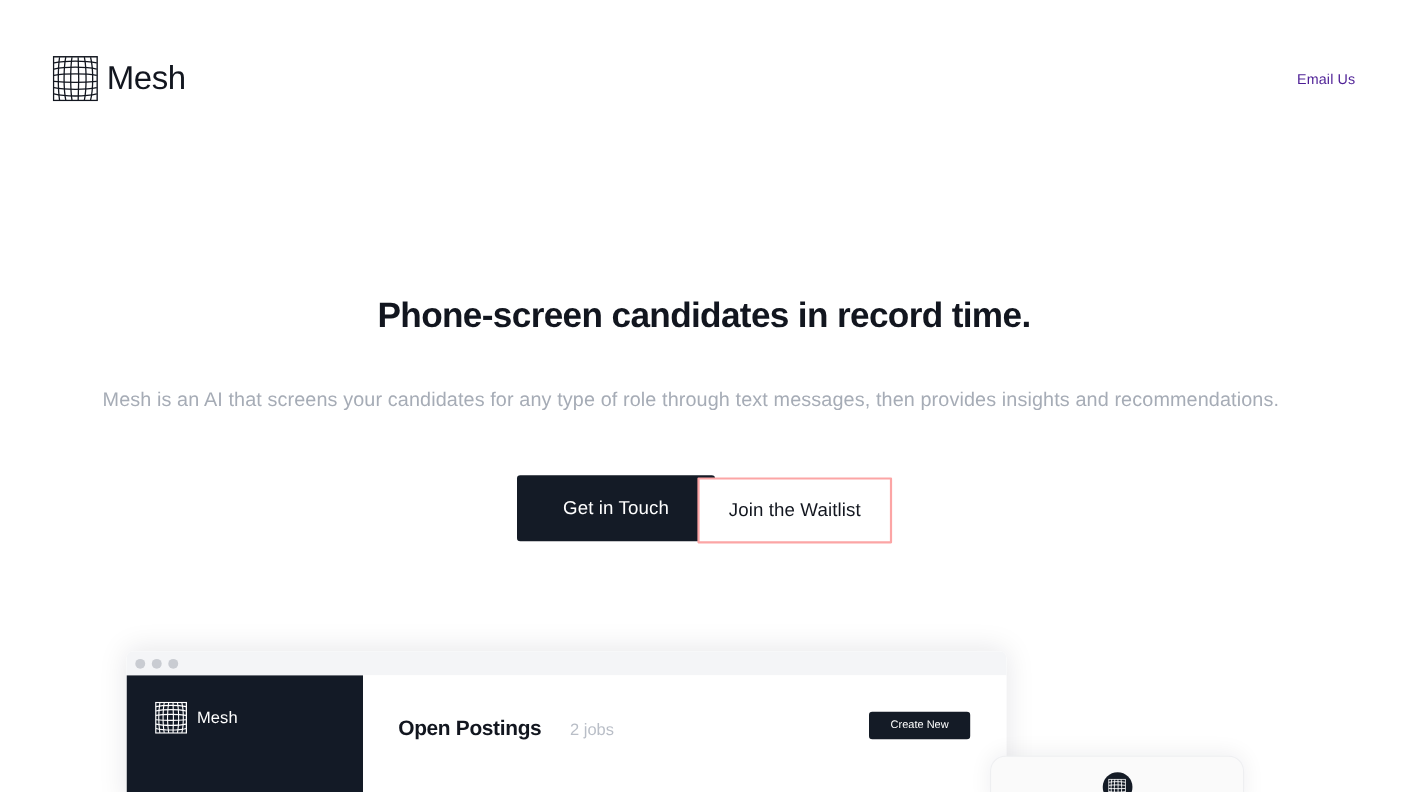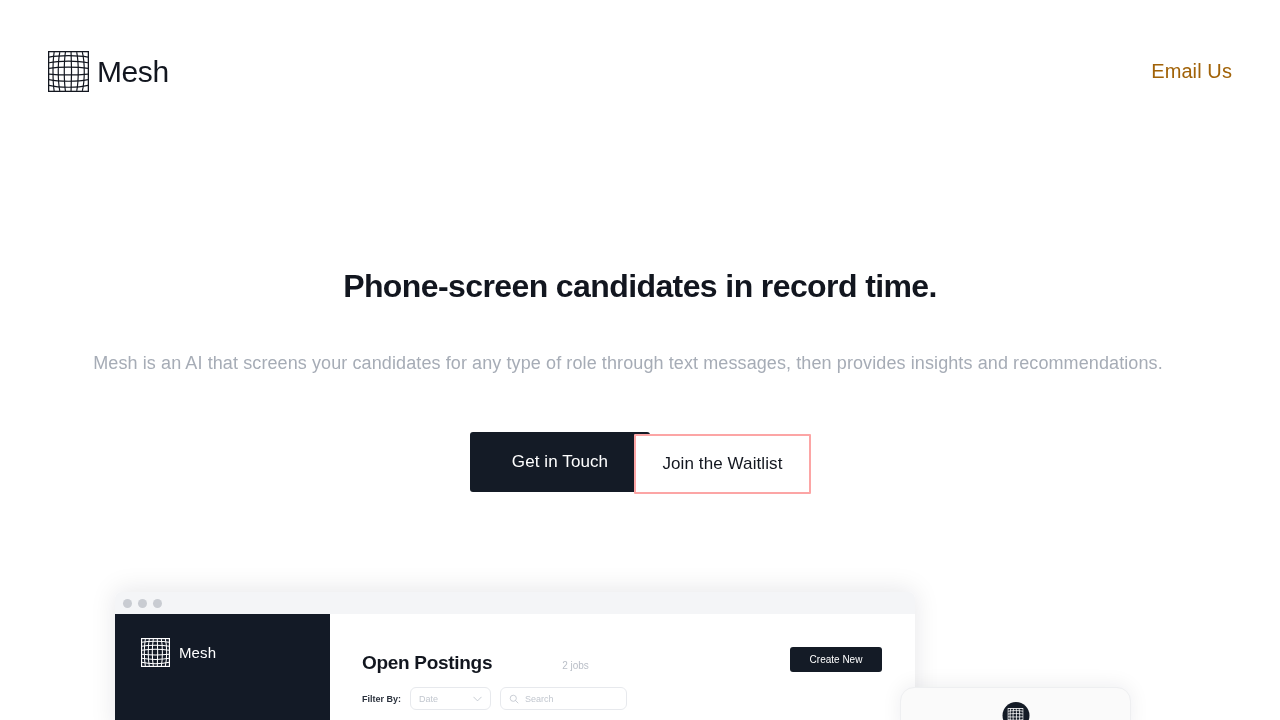--- a/index.html
+++ b/index.html
@@ -17,21 +17,21 @@
     display:flex; align-items:center; justify-content:space-between;
     padding:0 48px;
   }
   .brand { display:flex; align-items:center; gap:8px; }
   .brand-mark { width:41px; height:41px; display:block; }
   .brand-name {
     font-size:30px; font-weight:400; color:#12161f;
     letter-spacing:-0.4px; line-height:1;
   }
   .nav-link {
-    font-size:20px; color:#a16207; letter-spacing:0.1px;
+    font-size:13px; color:#4c1d95; letter-spacing:0.1px;
     text-decoration:none; cursor:pointer;
   }
 
   
   .hero { position:absolute; top:0; left:0; width:1280px; text-align:center; }
   .headline {
     position:absolute; top:266px; left:0; width:1280px;
     font-size:32px; font-weight:700; color:#12161f;
     letter-spacing:-0.6px; line-height:1.25;
   }
@@ -77,21 +77,21 @@
   .mock-sidebar {
     width:215px; height:118px; background:#131a26;
     padding:24px 0 0 26px;
   }
   .mock-brand { display:flex; align-items:center; gap:9px; }
   .mock-brand-mark { width:29px; height:29px; display:block; }
   .mock-brand-name { color:#ffffff; font-size:15px; letter-spacing:0.1px; }
   .mock-main { flex:1; background:#ffffff; position:relative; padding:38px 0 0 32px; }
   .mock-title-row { display:flex; align-items:baseline; gap:26px; }
   .mock-title { font-size:19px; font-weight:700; color:#12161f; letter-spacing:-0.3px; }
-  .mock-count { font-size:10px; color:#b9bec7;margin-left:44px; }
+  .mock-count { font-size:15px; color:#b9bec7; }
   .mock-filter-row { display:flex; align-items:center; gap:9px; margin-top:13px; }
   .mock-filter-label { font-size:9px; font-weight:700; color:#2b323d; }
   .mock-select {
     width:81px; height:23px; border:1px solid #e7e9ed; border-radius:6px;
     display:flex; align-items:center; justify-content:space-between;
     padding:0 8px; font-size:9px; color:#c2c7cf;
   }
   .chev { width:9px; height:6px; display:block; }
   .mock-search {
     width:127px; height:23px; border:1px solid #e7e9ed; border-radius:6px;
@@ -195,42 +195,20 @@
           <span class="mock-brand-name">Mesh</span>
         </div>
       </div>
 
       <div class="mock-main">
         <div class="mock-title-row">
           <span class="mock-title">Open Postings</span>
           <span class="mock-count">2 jobs</span>
         </div>
 
-        <div class="mock-filter-row">
-          <span class="mock-filter-label">Filter By:</span>
-
-          <div class="mock-select">
-            <span>Date</span>
-            <span>
-              <svg class="chev" viewBox="0 0 12 8" aria-hidden="true">
-                <path d="M1 1.5 L6 6.5 L11 1.5" fill="none" stroke="#c2c7cf" stroke-width="1.2" stroke-linecap="round"></path>
-              </svg>
-            </span>
-          </div>
-
-          <div class="mock-search">
-            <span>
-              <svg class="mag" viewBox="0 0 14 14" aria-hidden="true">
-                <circle cx="6" cy="6" r="4.3" fill="none" stroke="#c2c7cf" stroke-width="1.2"></circle>
-                <path d="M9.3 9.3 L12.6 12.6" stroke="#c2c7cf" stroke-width="1.2" stroke-linecap="round"></path>
-              </svg>
-            </span>
-            <span>Search</span>
-          </div>
-        </div>
 
         <div class="mock-create">Create New</div>
       </div>
 
     </div>
   </div>
 
   <div class="float-card">
     <div class="float-avatar">
       <span>

